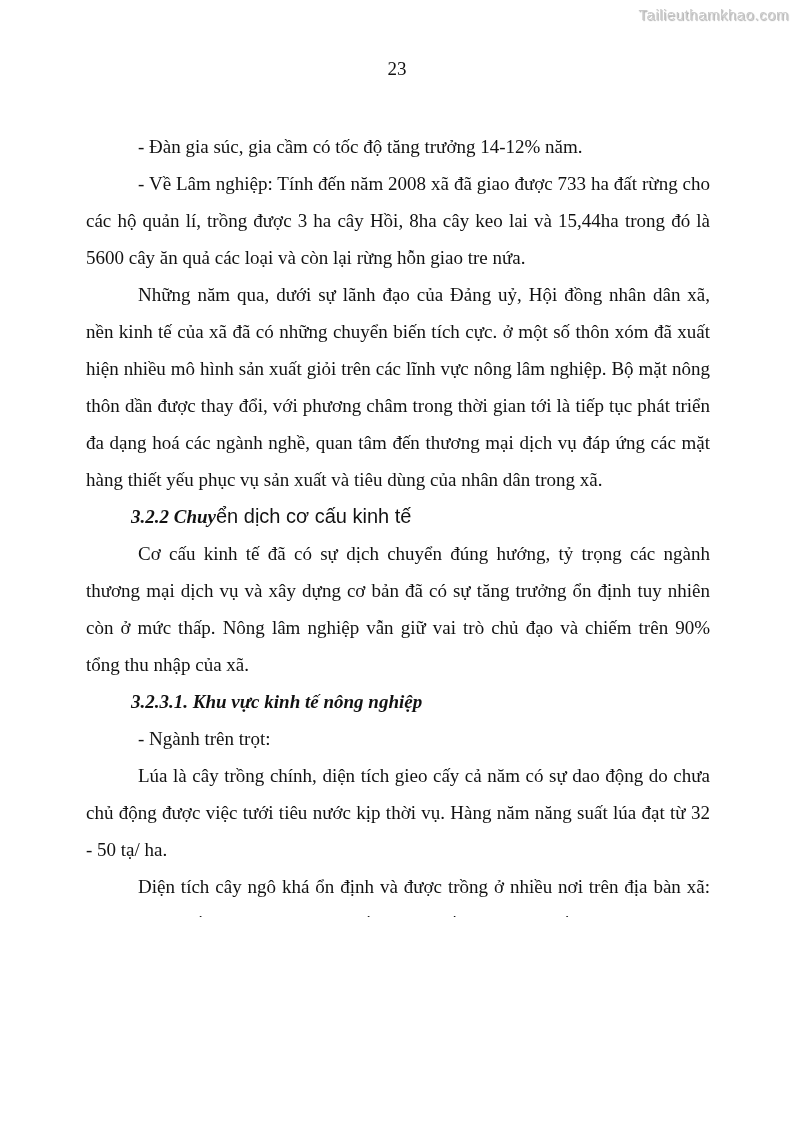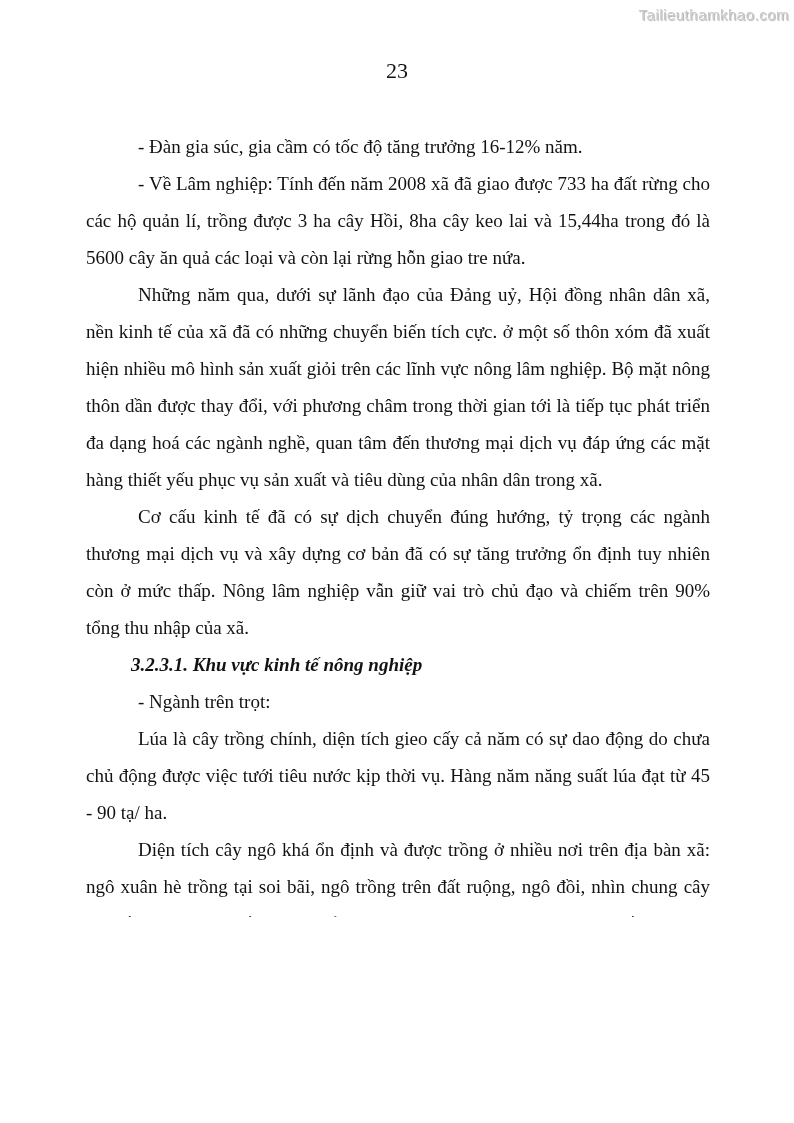--- a/index.html
+++ b/index.html
@@ -25,21 +25,21 @@
     letter-spacing: 0.5px;
     color: #c9c9c9;
     text-shadow: -1px -1px 0 #ffffff, 1px 1px 1px #aeaeae;
   }
   .page-number {
     position: absolute;
     top: 58px;
     left: 0;
     width: 100%;
     text-align: center;
-    font-size: 22px;
+    font-size: 19px;
   }
   .content {
     position: absolute;
     top: 128px;
     left: 86px;
     width: 624px;
     font-size: 19px;
     line-height: 37px;
     text-align: justify;
   }
@@ -79,33 +79,36 @@
 
 <div class="page">
 
   <div class="watermark">Tailieuthamkhao.com</div>
 
   <div class="page-number">23</div>
 
   <div class="content">
 
 
-    <p class="para">- Đàn gia súc, gia cầm có tốc độ tăng trưởng 16-12% năm.</p>
+    <p class="para">- Đàn gia súc, gia cầm có tốc độ tăng trưởng 14-12% năm.</p>
 
     <p class="para">- Về Lâm nghiệp: Tính đến năm 2008 xã đã giao được 733 ha đất rừng cho các hộ quản lí, trồng được 3 ha cây Hồi, 8ha cây keo lai và 15,44ha trong đó là 5600 cây ăn quả các loại và còn lại rừng hỗn giao tre nứa.</p>
 
     <p class="para">Những năm qua, dưới sự lãnh đạo của Đảng uỷ, Hội đồng nhân dân xã, nền kinh tế của xã đã có những chuyển biến tích cực. ở một số thôn xóm đã xuất hiện nhiều mô hình sản xuất giỏi trên các lĩnh vực nông lâm nghiệp. Bộ mặt nông thôn dần được thay đổi, với phương châm trong thời gian tới là tiếp tục phát triển đa dạng hoá các ngành nghề, quan tâm đến thương mại dịch vụ đáp ứng các mặt hàng thiết yếu phục vụ sản xuất và tiêu dùng của nhân dân trong xã.</p>
 
+    <h3 class="heading">
+      <span class="h-serif">3.2.2 Chuy</span><span class="h-sans">ển dịch cơ cấu kinh tế</span>
+    </h3>
 
     <p class="para">Cơ cấu kinh tế đã có sự dịch chuyển đúng hướng, tỷ trọng các ngành thương mại dịch vụ và xây dựng cơ bản đã có sự tăng trưởng ổn định tuy nhiên còn ở mức thấp. Nông lâm nghiệp vẫn giữ vai trò chủ đạo và chiếm trên 90% tổng thu nhập của xã.</p>
 
 
     <p class="subheading">3.2.3.1. Khu vực kinh tế nông nghiệp</p>
 
     <p class="para">- Ngành trên trọt:</p>
 
 
-    <p class="para">Lúa là cây trồng chính, diện tích gieo cấy cả năm có sự dao động do chưa chủ động được việc tưới tiêu nước kịp thời vụ. Hàng năm năng suất lúa đạt từ 45 - 90 tạ/ ha.</p>
+    <p class="para">Lúa là cây trồng chính, diện tích gieo cấy cả năm có sự dao động do chưa chủ động được việc tưới tiêu nước kịp thời vụ. Hàng năm năng suất lúa đạt từ 32 - 50 tạ/ ha.</p>
 
     <p class="para">Diện tích cây ngô khá ổn định và được trồng ở nhiều nơi trên địa bàn xã: ngô xuân hè trồng tại soi bãi, ngô trồng trên đất ruộng, ngô đồi, nhìn chung cây ngô đều cho năng suất khá với tổng sản lượng ngô năm 2008 là 280,5 tấn.</p>
 
   </div>
 </div>
 
 </body></html>

